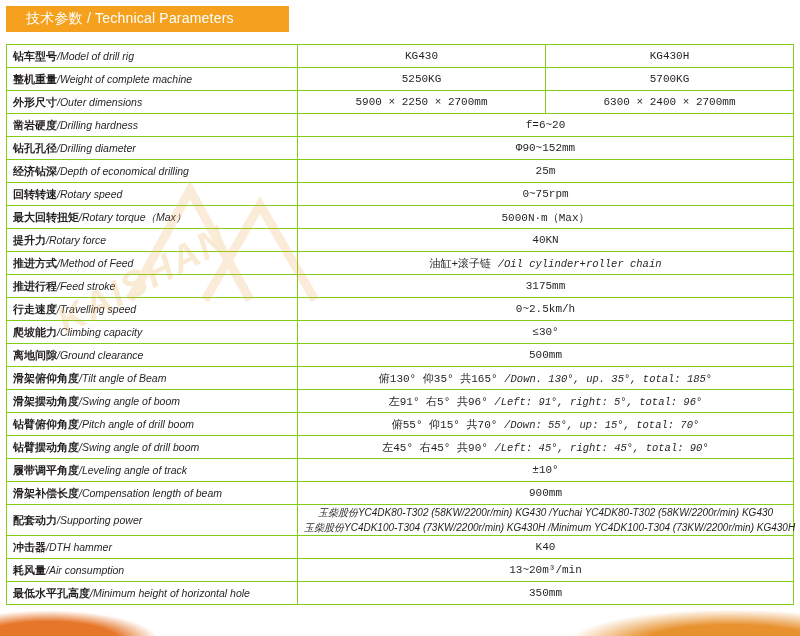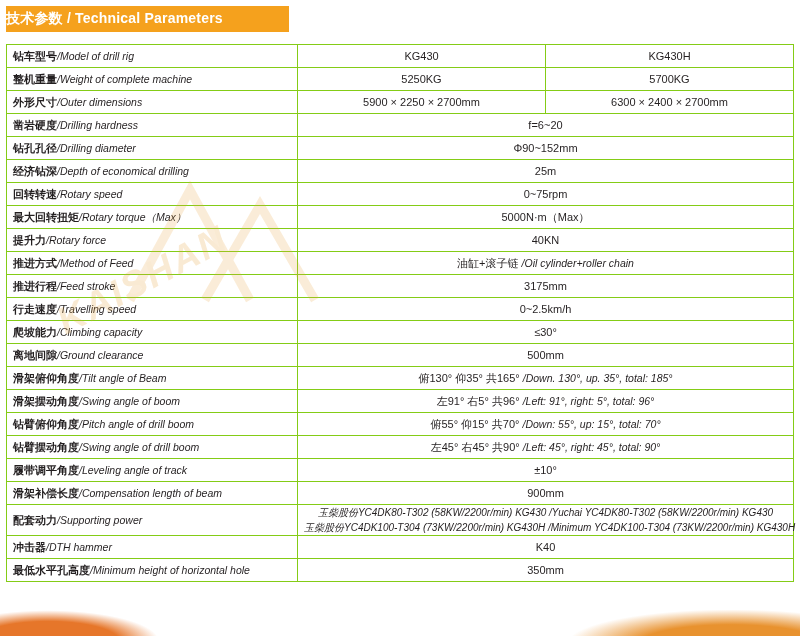--- a/index.html
+++ b/index.html
@@ -27,23 +27,23 @@
     position: absolute;
     left: 6px;
     top: 6px;
     width: 283px;
     height: 26px;
     background: #f5a11d;
     display: flex;
     align-items: center;
   }
   .header-bar .title {
-    padding-left: 0;
+    padding-left: 20px;
     font-size: 14px;
-    font-weight: bold;
+    font-weight: normal;
     color: #ffffff;
     letter-spacing: 0.2px;
     white-space: nowrap;
   }
   
   .watermark {
     position: absolute;
     left: 60px;
     top: 150px;
     width: 330px;
@@ -109,20 +109,21 @@
     color: #231f20;
     background: transparent;
     margin-left: 12px;
   }
   td.label {
     width: 278px;
     text-align: left;
   }
   td.val {
     text-align: center;
+    font-family: Liberation Mono, monospace;
   }
   .cn {
     font-weight: bold;
     font-size: 11px;
   }
   .en {
     font-style: italic;
     font-size: 10.5px;
   }
   .val-cn { font-size: 11px; }
@@ -328,20 +329,26 @@
       </tr>
 
       <tr>
         <td class="label">
           <span class="cn">冲击器</span><span class="en">/DTH hammer</span>
         </td>
         <td class="val" colspan="2">K40</td>
       </tr>
 
 
+      <tr>
+        <td class="label">
+          <span class="cn">耗风量</span><span class="en">/Air consumption</span>
+        </td>
+        <td class="val" colspan="2">13~20m³/min</td>
+      </tr>
 
 
       <tr>
         <td class="label">
           <span class="cn">最低水平孔高度</span><span class="en">/Minimum height of horizontal hole</span>
         </td>
         <td class="val" colspan="2">350mm</td>
       </tr>
 
     </tbody>

